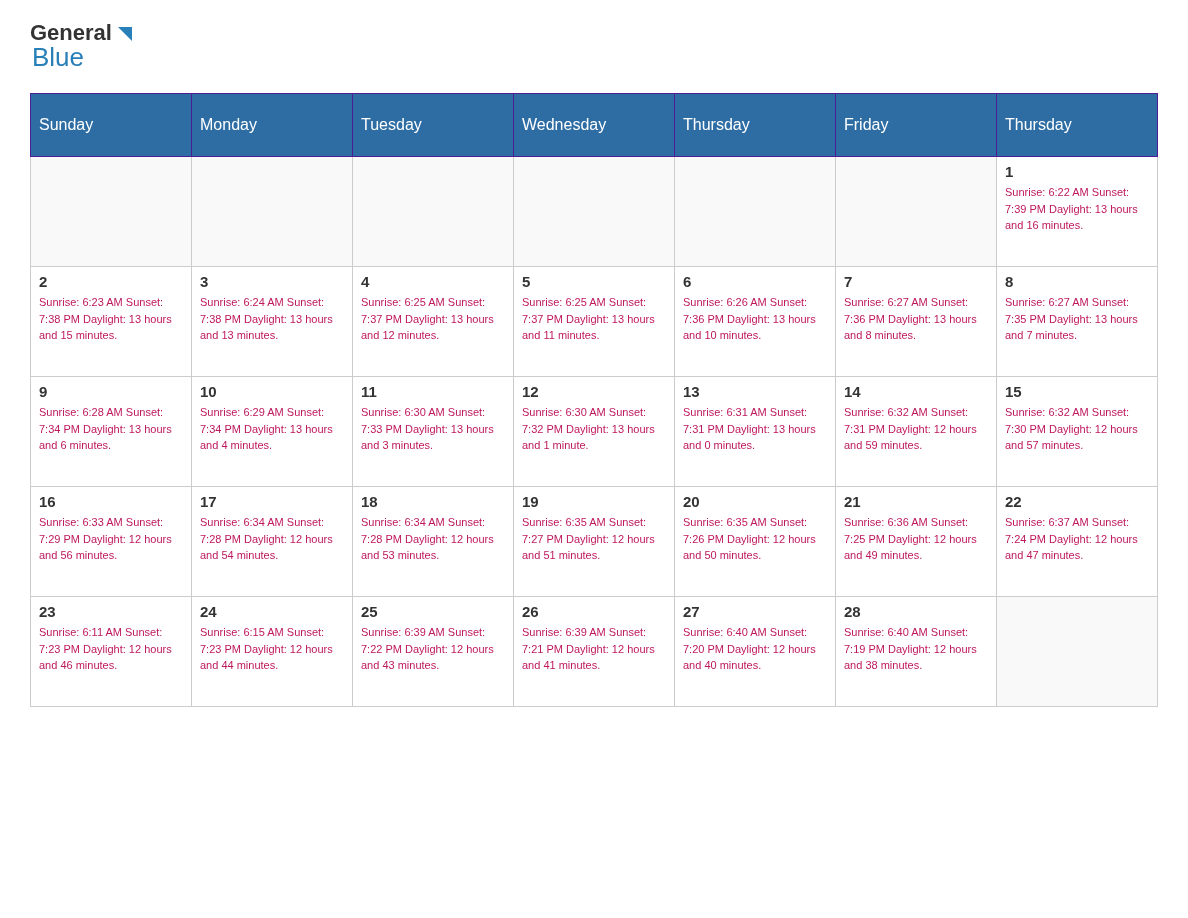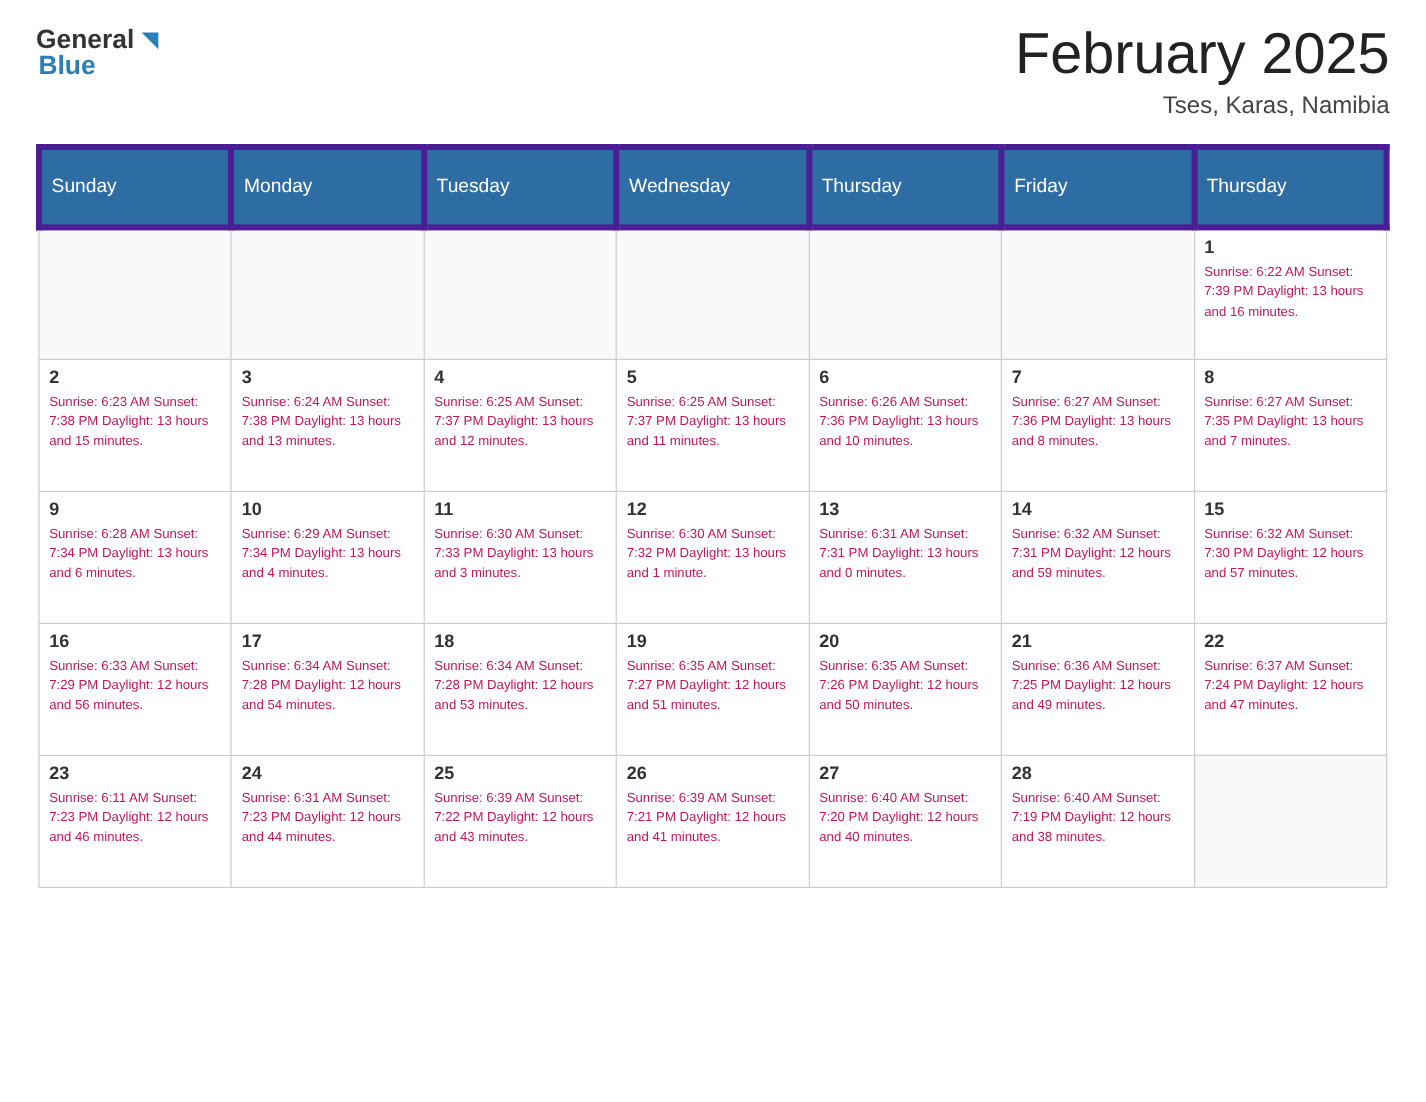--- a/index.html
+++ b/index.html
@@ -20,22 +20,22 @@
       display: flex;
       align-items: center;
       gap: 4px;
     }
     .logo-text-general {
       font-size: 22px;
       font-weight: bold;
       color: #333;
     }
     .logo-text-blue {
-      font-size: 22px;
-      font-weight: bold;
+      font-size: 26px;
+      font-weight: normal;
       color: #2980b9;
     }
     .title-block {
       text-align: right;
     }
     .month-title {
       font-size: 48px;
       font-weight: normal;
       color: #222;
       line-height: 1.1;
@@ -50,21 +50,21 @@
       border-collapse: collapse;
       border: 1px solid #aaa;
     }
     .calendar th {
       background-color: #2e6da4;
       color: #fff;
       font-size: 16px;
       font-weight: normal;
       padding: 22px 8px;
       text-align: left;
-      border: 5px solid #4c1d95;
+      border: 1px solid #4c1d95;
     }
     .calendar td {
       vertical-align: top;
       padding: 6px 8px;
       border: 1px solid #ccc;
       width: 14.28%;
       min-height: 110px;
       font-size: 13px;
       color: #333;
     }
@@ -94,24 +94,20 @@
     <div style="display:flex; flex-direction:column; align-items:flex-start;">
       <div style="display:flex; align-items:center;">
         <span class="logo-text-general">General</span>
         <svg width="22" height="22" viewBox="0 0 22 22" style="margin-left:2px; margin-top:2px;">
           <polygon points="4,4 18,4 18,18" fill="#2980b9"></polygon>
         </svg>
       </div>
       <span class="logo-text-blue" style="margin-top:-4px; margin-left:2px;">Blue</span>
     </div>
   </div>
-  <div class="title-block">
-    <div class="month-title">February 2025</div>
-    <div class="location">Tses, Karas, Namibia</div>
-  </div>
 </div>
 
 <table class="calendar">
   <thead>
     <tr>
     <th>Sunday</th>
         <th>Monday</th>
         <th>Tuesday</th>
         <th>Wednesday</th>
         <th>Thursday</th>
@@ -268,21 +264,21 @@
       </tr>
       <tr class="week-row">
         <td>
           <span class="day-num">23</span>
           <div class="day-info">Sunrise: 6:11 AM
 Sunset: 7:23 PM
 Daylight: 12 hours and 46 minutes.</div>
         </td>
         <td>
           <span class="day-num">24</span>
-          <div class="day-info">Sunrise: 6:31 AM
+          <div class="day-info">Sunrise: 6:15 AM
 Sunset: 7:23 PM
 Daylight: 12 hours and 44 minutes.</div>
         </td>
         <td>
           <span class="day-num">25</span>
           <div class="day-info">Sunrise: 6:39 AM
 Sunset: 7:22 PM
 Daylight: 12 hours and 43 minutes.</div>
         </td>
         <td>

